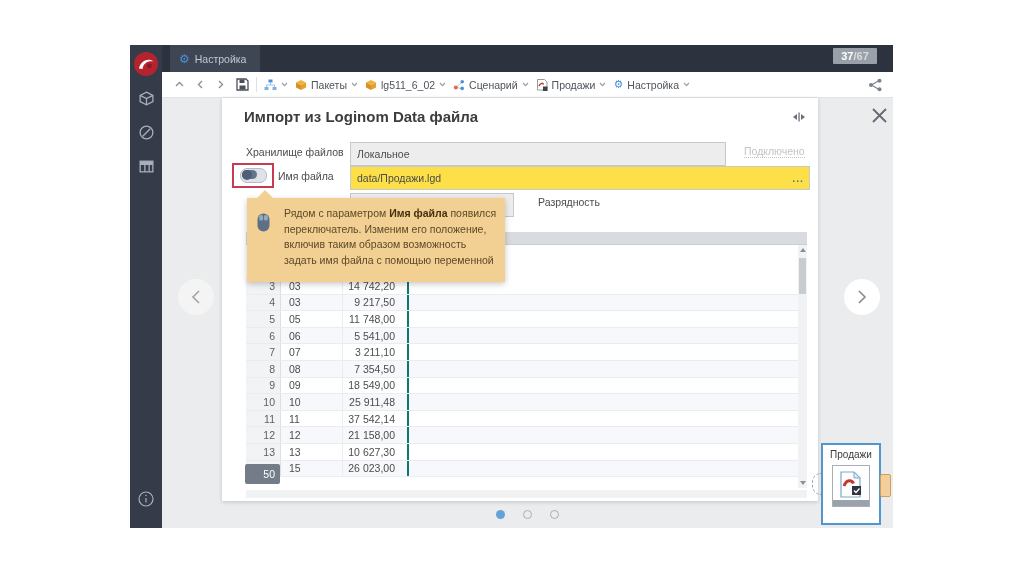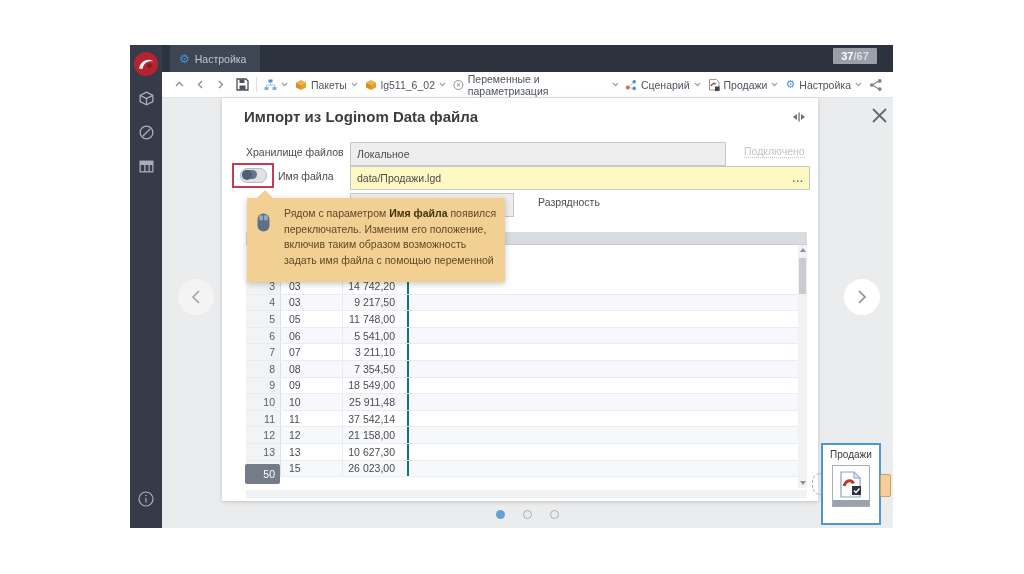--- a/index.html
+++ b/index.html
@@ -36,21 +36,21 @@
   .dot{width:9px;height:9px;border-radius:50%;box-sizing:border-box;cursor:pointer}
   .dot.on{background:#64a1d8}
   .dot.off{border:1px solid #adadad;background:transparent}
 
   
   .dialog{position:absolute;left:60px;top:0;width:596px;height:403px;background:#fff;box-shadow:0 1px 4px rgba(0,0,0,.18)}
   .dlg-title{position:absolute;left:22px;top:10px;font-size:15px;font-weight:bold;color:#3d3d3d}
   .collapse{position:absolute;right:12px;top:10px;cursor:pointer}
   .fld-label{position:absolute;font-size:10.5px;color:#4c4c4c}
   .inp{position:absolute;box-sizing:border-box;height:24px;border:1px solid #c6c8cb;font-size:10.5px;color:#4c4c4c;display:flex;align-items:center;padding:0 6px;background:#ededee}
-  .inp.white{background:#fef9c3}
+  .inp.white{background:#fde047}
   .ellipsis-btn{position:absolute;right:5px;top:0;height:100%;display:flex;align-items:center;color:#6d7277;font-weight:bold;cursor:pointer;letter-spacing:1px}
   .link-dis{position:absolute;font-size:10.5px;color:#c4c4c4;border-bottom:1px dotted #c4c4c4;cursor:pointer}
 
   
   .toggle-wrap{position:absolute;left:10px;top:65px;width:38px;height:21px;border:2px solid #c63b52;display:flex;align-items:center;justify-content:center;background:#fff}
   .toggle{width:25px;height:13px;border-radius:7px;background:#dfe3e8;border:1px solid #b6bcc4;position:relative;cursor:pointer}
   .toggle .seg{position:absolute;left:1px;top:1px;width:15px;height:9px;border-radius:5px;background:#64768b}
   .toggle .knob{position:absolute;left:1px;top:0.5px;width:10px;height:10px;border-radius:50%;background:#4e6076}
 
   
@@ -196,30 +196,20 @@
             <path d="M1 3.5 6 6v5L1 8.5Z" fill="#d89026"></path>
             <path d="M11 3.5 6 6v5l5-2.5Z" fill="#e6a030"></path>
         </svg>
         <span>lg511_6_02</span>
         <svg width="7" height="5">
             <polyline points="1,1 3.5,3.7 6,1" fill="none" stroke="#9aa0a8" stroke-width="1.2"></polyline>
           </svg>
       </span>
       <span class="crumb">
         <svg width="12" height="12" viewBox="0 0 12 12">
-          <circle cx="6" cy="6" r="5" fill="none" stroke="#8a9098" stroke-width="1.1"></circle>
-          <path d="M4.3 4.3l3.4 3.4M7.7 4.3L4.3 7.7" stroke="#8a9098" stroke-width="1.1"></path>
-        </svg>
-        <span>Переменные и параметризация</span>
-        <svg width="7" height="5">
-            <polyline points="1,1 3.5,3.7 6,1" fill="none" stroke="#9aa0a8" stroke-width="1.2"></polyline>
-          </svg>
-      </span>
-      <span class="crumb">
-        <svg width="12" height="12" viewBox="0 0 12 12">
           <path d="M3 8.5L9 3M9 9.5L3 8.5" stroke="#b8c4d0" stroke-width="1"></path>
           <circle cx="2.8" cy="8.6" r="2" fill="#e06a4f"></circle>
             <circle cx="9.2" cy="2.8" r="1.8" fill="#4a90d8"></circle>
             <circle cx="9.2" cy="9.4" r="1.8" fill="#4a90d8"></circle>
         </svg>
         <span>Сценарий</span>
         <svg width="7" height="5">
             <polyline points="1,1 3.5,3.7 6,1" fill="none" stroke="#9aa0a8" stroke-width="1.2"></polyline>
           </svg>
       </span>

